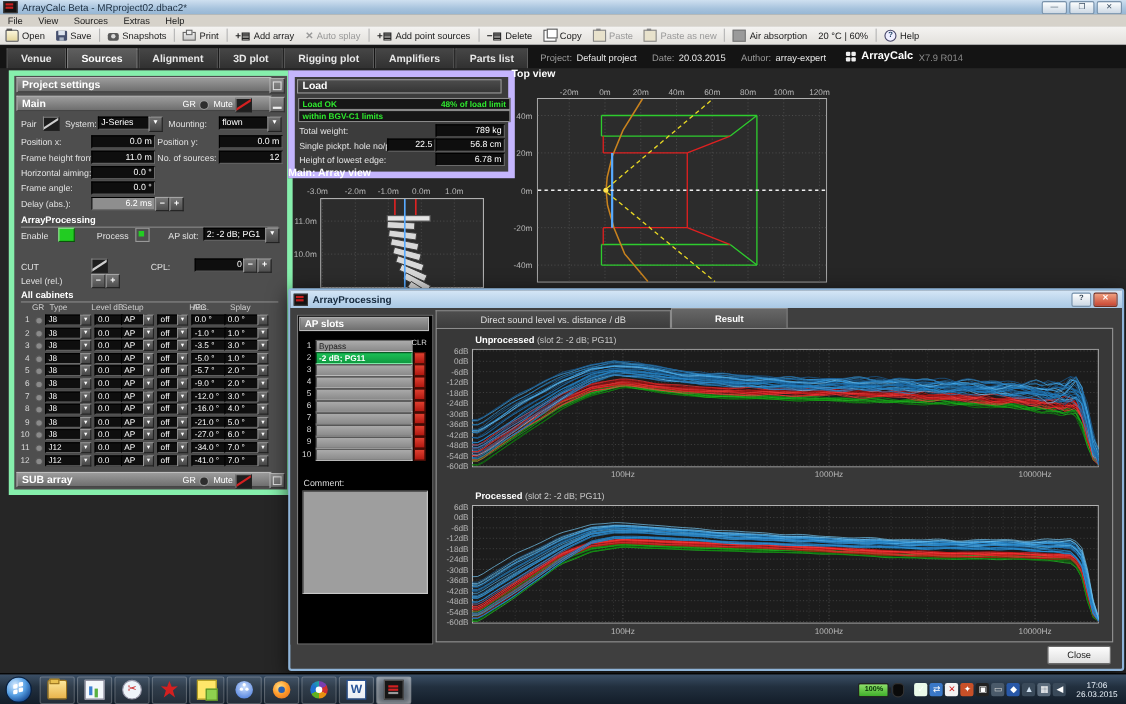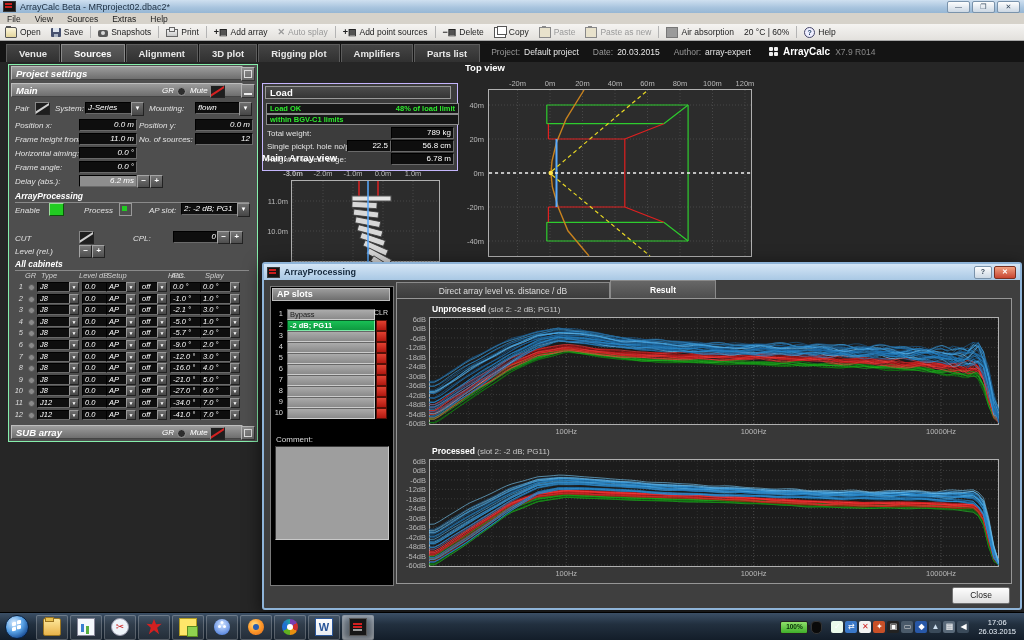--- a/index.html
+++ b/index.html
@@ -49,21 +49,21 @@
   .tab{height:17px;line-height:17px;text-align:center;font-size:9.5px;font-weight:bold;color:#e8e8e8;
     background:linear-gradient(#454545,#313131);border:1px solid #5c5c5c;border-bottom:none;padding:0 12px;margin-right:1px;}
   .tab.active{background:linear-gradient(#5e5e5e,#474747);border-color:#8a8a8a;color:#fff;}
   #tabmeta{display:flex;align-items:center;height:21px;font-size:8.5px;color:#999;margin-left:10px;}
   #tabmeta b{color:#e8e8e8;font-weight:normal;margin:0 14px 0 4px;}
   .dblogo{display:inline-grid;grid-template-columns:4px 4px;grid-gap:1px;margin:0 5px 0 4px;}
   .dblogo i{width:4px;height:4px;background:#f0f0f0;border-radius:1px;}
   #brand{color:#fff;font-weight:bold;font-size:10px;}
   #brandver{color:#8a8a8a;margin-left:5px;}
   
-  #leftpanel{position:absolute;left:8px;top:64px;width:248px;height:376px;background:#4e4e4e;border:1px solid #86efac;font-style:italic;}
+  #leftpanel{position:absolute;left:8px;top:64px;width:248px;height:376px;background:#4e4e4e;border:5px solid #86efac;}
   .sechdr{position:absolute;left:2px;width:232px;height:14px;background:linear-gradient(#9c9c9c,#6e6e6e);
     border:1px solid #bdbdbd;border-right-color:#444;border-bottom-color:#444;color:#fff;font-weight:bold;font-size:9.5px;
     display:flex;align-items:center;padding-left:4px;box-sizing:border-box;}
   .winbox{position:absolute;width:12px;height:12px;background:linear-gradient(#8e8e8e,#676767);
     border:1px solid;border-color:#b5b5b5 #333 #333 #b5b5b5;}
   .winbox:before{content:"";position:absolute;left:2px;top:2px;right:2px;bottom:2px;border:1px solid #ddd;}
   .winbox.dash:before{border:none;top:auto;height:2px;background:#eee;}
   .lbl{position:absolute;font-size:8px;color:#e2e2e2;white-space:nowrap;}
   .sublbl{position:absolute;font-size:8.5px;font-weight:bold;color:#fff;border-bottom:1px solid #8a8a8a;padding-bottom:1px;}
   .fld{position:absolute;height:10px;background:#0e0e0e;border:1px solid;border-color:#000 #6a6a6a #6a6a6a #000;
@@ -84,21 +84,21 @@
   .thdr{position:absolute;font-size:7.5px;color:#cfcfcf;}
   .cabrow{position:absolute;left:0;width:248px;height:10px;}
   .cabrow .cn{position:absolute;left:2px;width:12px;text-align:right;font-size:7.5px;color:#ddd;}
   .cabrow .cgr{position:absolute;left:19px;top:2px;width:5px;height:5px;border-radius:50%;background:#8a8a8a;border:1px solid #555;}
   .cbox{position:absolute;height:8px;background:#0e0e0e;border:1px solid;border-color:#000 #6a6a6a #6a6a6a #000;
     color:#fff;font-size:7.5px;line-height:8px;padding:0 2px;}
   .carr{position:absolute;width:10px;height:10px;background:linear-gradient(#6e6e6e,#464646);
     border:1px solid;border-color:#999 #222 #222 #999;color:#fff;font-size:5px;line-height:9px;text-align:center;box-sizing:border-box;}
   .carr:before{content:"▼";}
   
-  #loadpanel{position:absolute;left:262px;top:64px;width:194px;height:86px;background:#3c3c3c;border:1px solid #c4b5fd;margin-top:19px;}
+  #loadpanel{position:absolute;left:262px;top:64px;width:194px;height:86px;background:#3c3c3c;border:6px solid #c4b5fd;}
   #loadhdr{position:absolute;left:2px;top:2px;width:186px;height:13px;background:linear-gradient(#4c4c4c,#353535);
     border:1px solid #999;color:#fff;font-weight:bold;font-size:9.5px;padding-left:4px;box-sizing:border-box;}
   .statbox{position:absolute;left:3px;width:185px;height:9px;background:#161616;border:1px solid #8a8a8a;
     font-size:7.5px;line-height:9px;color:#2ee82e;font-weight:bold;padding:0 3px;display:flex;justify-content:space-between;}
   .loadlbl{position:absolute;left:4px;font-size:8px;color:#e2e2e2;}
   
   .plotTitle{position:absolute;font-size:9.5px;font-weight:bold;color:#fff;}
   .ticklbl{position:absolute;font-size:7.5px;color:#b8b8b8;white-space:nowrap;}
   
   #apdlg{position:absolute;left:262px;top:262px;width:760px;height:348px;
@@ -395,21 +395,21 @@
         <div class="cabrow" style="top: 240.2px;">
           <span class="cn">3</span>
           <span class="cgr"></span>
           <div class="cbox" style="left: 28px; width: 28px; text-align: left;">J8</div>
           <div class="carr" style="left: 60px;"></div>
           <div class="cbox" style="left: 73px; width: 20px;">0.0</div>
           <div class="cbox" style="left: 97px; width: 18px; text-align: left;">AP</div>
           <div class="carr" style="left: 117px;"></div>
           <div class="cbox" style="left: 130px; width: 16px; text-align: left;">off</div>
           <div class="carr" style="left: 148px;"></div>
-          <div class="cbox" style="left: 161px; width: 26px;">-2.1 °</div>
+          <div class="cbox" style="left: 161px; width: 26px;">-3.5 °</div>
           <div class="cbox" style="left: 191px; width: 26px;">3.0 °</div>
           <div class="carr" style="left: 221px;"></div>
         </div>
         <div class="cabrow" style="top: 251.8px;">
           <span class="cn">4</span>
           <span class="cgr"></span>
           <div class="cbox" style="left: 28px; width: 28px; text-align: left;">J8</div>
           <div class="carr" style="left: 60px;"></div>
           <div class="cbox" style="left: 73px; width: 20px;">0.0</div>
           <div class="cbox" style="left: 97px; width: 18px; text-align: left;">AP</div>
@@ -557,21 +557,21 @@
     <span class="fld" style="left:128px;top:43px;width:57px">789 kg</span>
     <span class="loadlbl" style="top:58px">Single pickpt. hole no/pos:</span>
     <span class="fld" style="left:84px;top:56px;width:38px">22.5</span>
     <span class="fld" style="left:128px;top:56px;width:57px">56.8 cm</span>
     <span class="loadlbl" style="top:71px">Height of lowest edge:</span>
     <span class="fld" style="left:128px;top:69px;width:57px">6.78 m</span>
   </div>
 
   <div class="plotTitle" style="left:262px;top:152px">Main: Array view</div>
   <div id="arrayviewticks">
-      <div class="ticklbl" style="left: 279px; top: 169px; width: 28px; text-align: center; font-weight: bold;">-3.0m</div>
+      <div class="ticklbl" style="left: 279px; top: 169px; width: 28px; text-align: left;">-3.0m</div>
       <div class="ticklbl" style="left: 309px; top: 169px; width: 28px; text-align: center;">-2.0m</div>
       <div class="ticklbl" style="left: 339px; top: 169px; width: 28px; text-align: center;">-1.0m</div>
       <div class="ticklbl" style="left: 369px; top: 169px; width: 28px; text-align: center;">0.0m</div>
       <div class="ticklbl" style="left: 399px; top: 169px; width: 28px; text-align: center;">1.0m</div>
       <div class="ticklbl" style="left: 262px; top: 197px; width: 26px; text-align: right;">11.0m</div>
       <div class="ticklbl" style="left: 262px; top: 227px; width: 26px; text-align: right;">10.0m</div>
     </div>
   <svg id="arrayviewsvg" class="abs" style="left:291px;top:180px" width="149" height="82">
       <rect x="0.5" y="0.5" width="148" height="81" fill="#2c2c2c" stroke="#b0b0b0"></rect>
       <line x1="2" y1="1" x2="2" y2="81" stroke="#555" stroke-width="0.7" stroke-dasharray="1,2"></line>
@@ -935,21 +935,21 @@
           <div class="ticklbl" style="left: 134px; top: 233.727px; width: 28px; text-align: right;">-30dB</div>
           <div class="ticklbl" style="left: 134px; top: 243.182px; width: 28px; text-align: right;">-36dB</div>
           <div class="ticklbl" style="left: 134px; top: 252.636px; width: 28px; text-align: right;">-42dB</div>
           <div class="ticklbl" style="left: 134px; top: 262.091px; width: 28px; text-align: right;">-48dB</div>
           <div class="ticklbl" style="left: 134px; top: 271.545px; width: 28px; text-align: right;">-54dB</div>
           <div class="ticklbl" style="left: 134px; top: 281px; width: 28px; text-align: right;">-60dB</div>
           <div class="ticklbl" style="left: 284.294px; top: 289px; width: 36px; text-align: center;">100Hz</div>
           <div class="ticklbl" style="left: 471.643px; top: 289px; width: 36px; text-align: center;">1000Hz</div>
           <div class="ticklbl" style="left: 658.991px; top: 289px; width: 36px; text-align: center;">10000Hz</div>
         </div>
-    <div class="dtab" style="left: 132px; width: 214px; top: 2px;">Direct array level vs. distance / dB</div>
+    <div class="dtab" style="left: 132px; width: 214px; top: 2px;">Direct sound level vs. distance / dB</div>
         <div class="dtab active" style="left: 346px; width: 106px; top: 0px;">Result</div>
       </div>
     <div id="dlgclosebtn">Close</div>
   </div>
 
   <div id="taskbar">
     <div id="orb"></div>
     <div id="tbapps" style="display:flex">
         <div class="tapp">
           <div class="ai explorer"></div>

